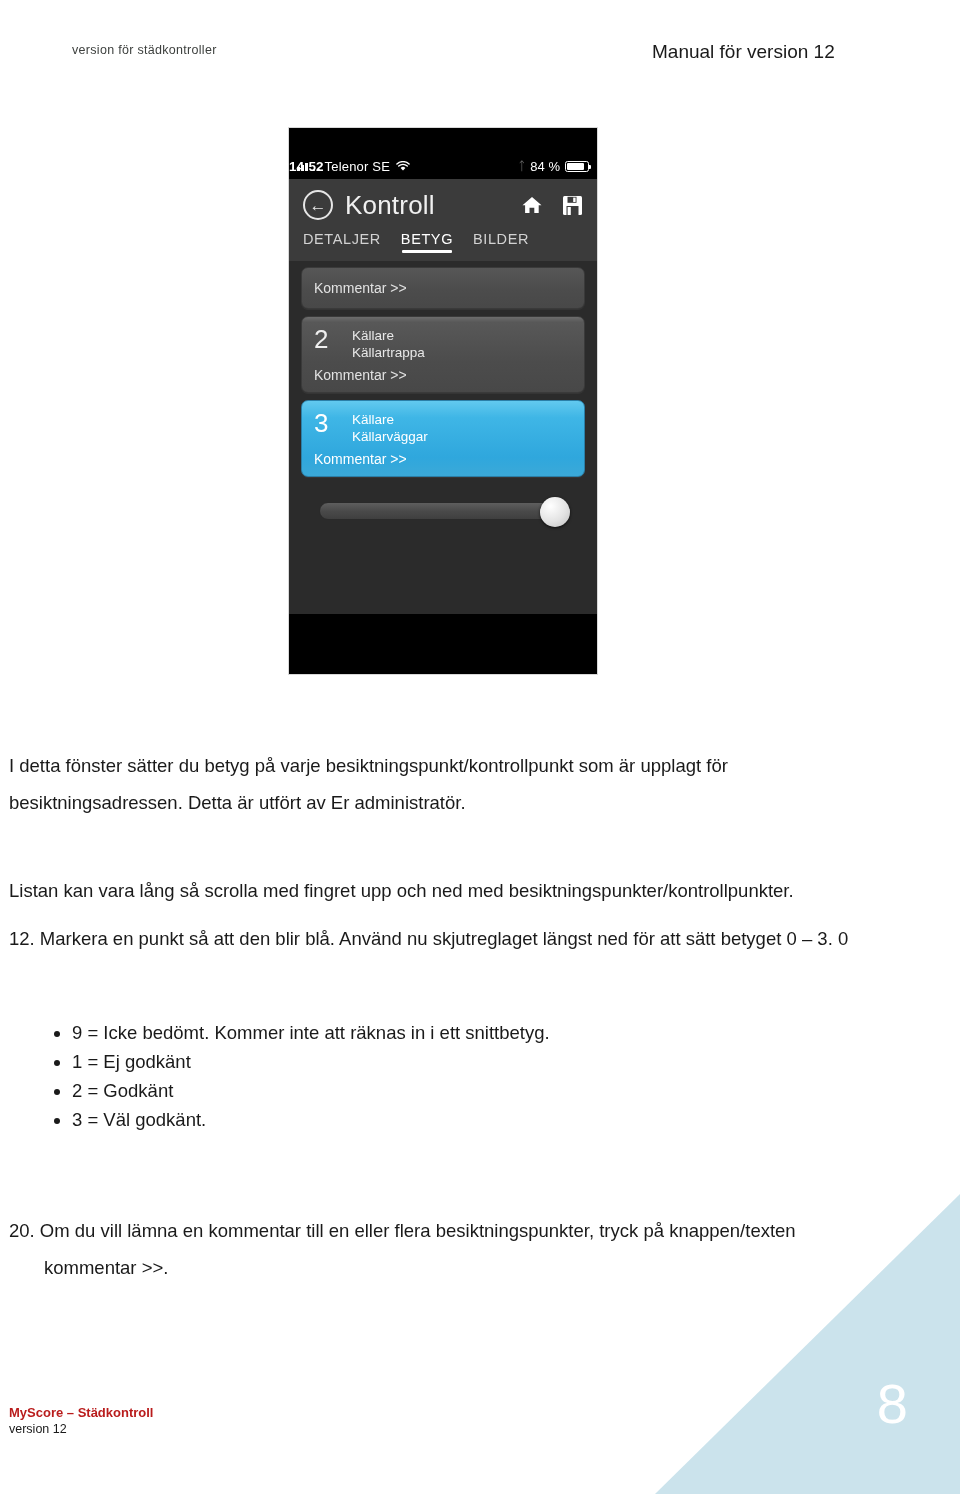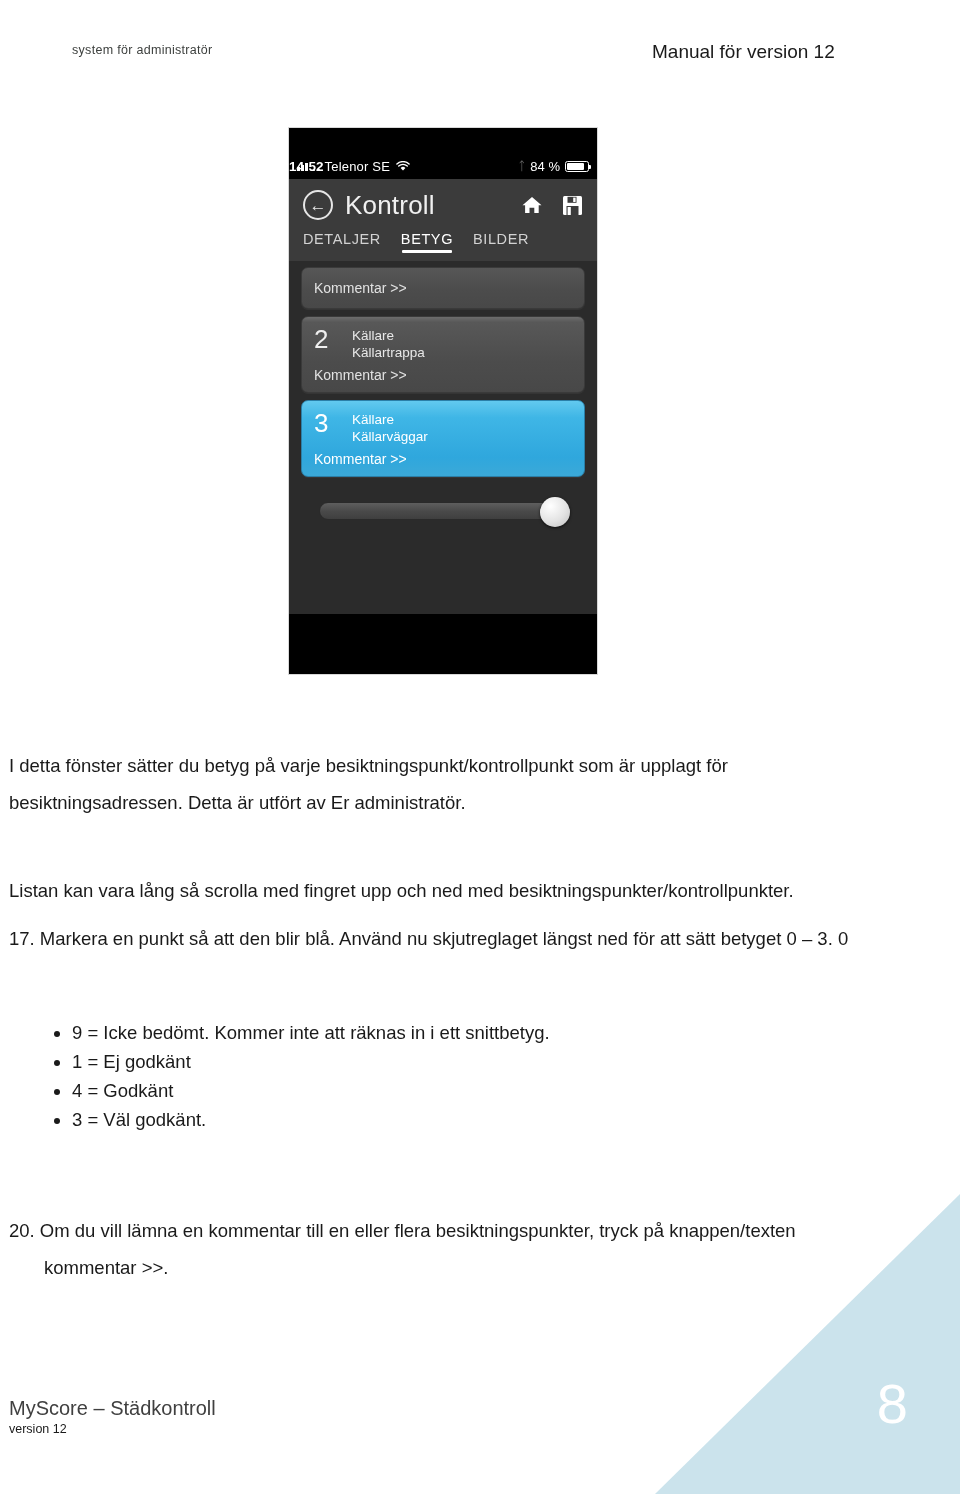--- a/index.html
+++ b/index.html
@@ -232,34 +232,34 @@
   .bullets li { font-size: 18.5px; line-height: 29px; }
   .p4 { top: 1212px; width: 830px; }
   .p4 .ind { display: block; padding-left: 35px; }
 
   
   .footer {
     position: absolute;
     left: 9px; bottom: 58px;
     z-index: 2;
   }
-  .footer-main { font-size: 20px; color: #404040; }
+  .footer-main { font-size: 13px; color: #b91c1c; font-weight: bold; }
   .footer-sub { font-size: 12.5px; color: #1a1a1a; margin-top: 2px; }
 </style>
 </head>
 <body>
 
 <div id="page">
 
   <div class="corner-triangle"></div>
   <div class="page-number">8</div>
 
   <div class="doc-header">
     <div class="logo">
-      <div class="logo-sub">system för administratör</div>
+      <div class="logo-sub">version för städkontroller</div>
     </div>
     <div class="manual-title">Manual för version 12</div>
   </div>
 
   <div class="phone">
     <div class="phone-top-black"></div>
 
     <div class="statusbar">
       <div class="sb-left">
         <span class="sb-bars">
@@ -350,27 +350,27 @@
           <div class="slider-knob"></div>
         </div>
       </div>
     </div>
 
     <div class="phone-bottom-black"></div>
   </div>
 
   <div class="body-text p2">Listan kan vara lång så scrolla med fingret upp och ned med besiktningspunkter/kontrollpunkter.</div>
   <div class="body-text p1">I detta fönster sätter du betyg på varje besiktningspunkt/kontrollpunkt som är upplagt för besiktningsadressen. Detta är utfört av Er administratör.</div>
-  <div class="body-text p3">17. Markera en punkt så att den blir blå. Använd nu skjutreglaget längst ned för att sätt betyget 0 – 3. 0</div>
+  <div class="body-text p3">12. Markera en punkt så att den blir blå. Använd nu skjutreglaget längst ned för att sätt betyget 0 – 3. 0</div>
 
   <div class="body-text bullets">
     <ul>
       <li>9 = Icke bedömt. Kommer inte att räknas in i ett snittbetyg.</li>
       <li>1 = Ej godkänt</li>
-      <li>4 = Godkänt</li>
+      <li>2 = Godkänt</li>
       <li>3 = Väl godkänt.</li>
     </ul>
   </div>
 
   <div class="body-text p4">
     <span>20. Om du vill lämna en kommentar till en eller flera besiktningspunkter, tryck på knappen/texten</span>
     <span class="ind">kommentar &gt;&gt;.</span>
   </div>
 
   <div class="footer">

